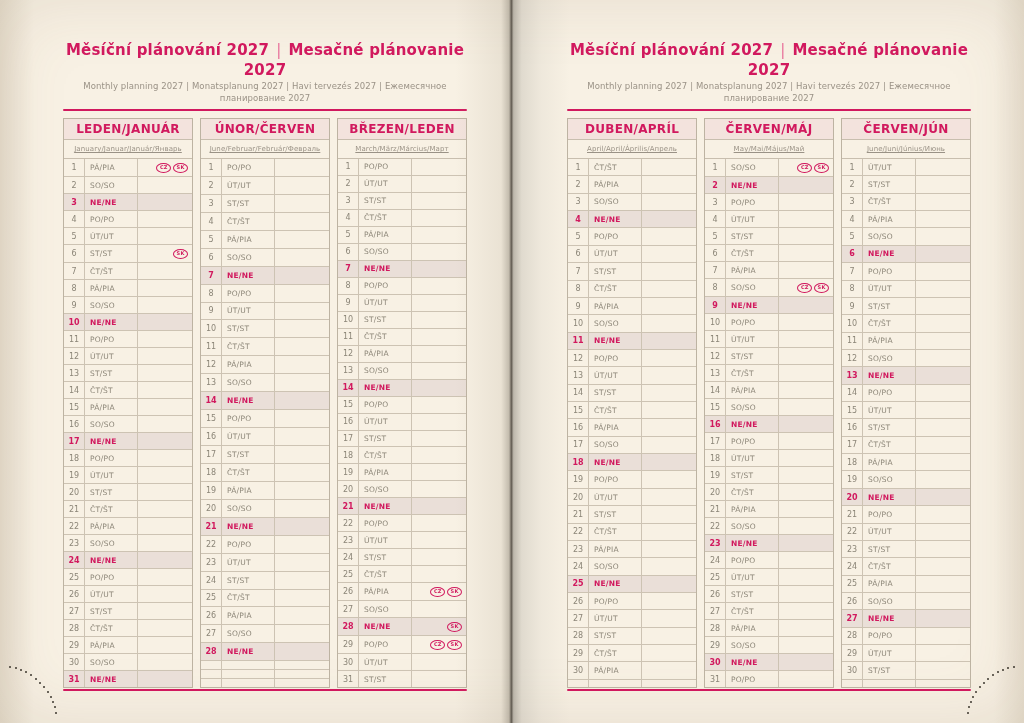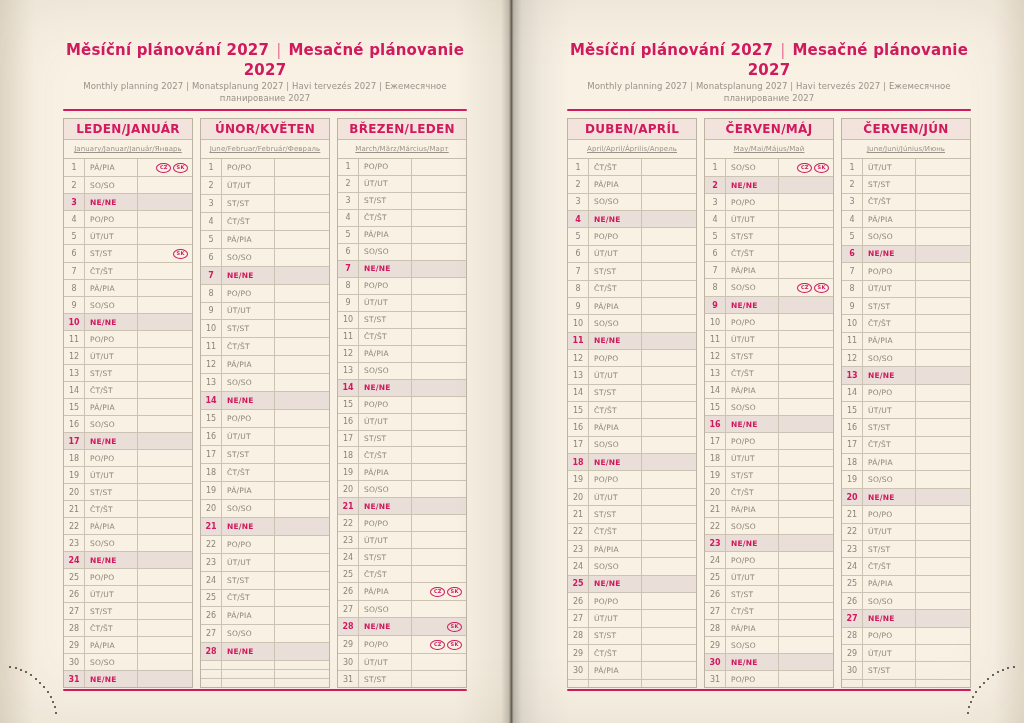--- a/index.html
+++ b/index.html
@@ -218,21 +218,21 @@
             <div class="cell-day">SO/SO</div>
             <div class="cell-notes"></div>
           </div>
           <div class="day-row hl">
             <div class="cell-num">31</div>
             <div class="cell-day">NE/NE</div>
             <div class="cell-notes"></div>
           </div>
         </div>
         <div class="month-table">
-          <div class="month-header">ÚNOR/KVĚTEN</div>
+          <div class="month-header">ÚNOR/ČERVEN</div>
           <div class="month-subtitle">June/Februar/Február/Февраль</div>
           <div class="day-row">
             <div class="cell-num">1</div>
             <div class="cell-day">PO/PO</div>
             <div class="cell-notes"></div>
           </div>
           <div class="day-row">
             <div class="cell-num">2</div>
             <div class="cell-day">ÚT/UT</div>
             <div class="cell-notes"></div>

